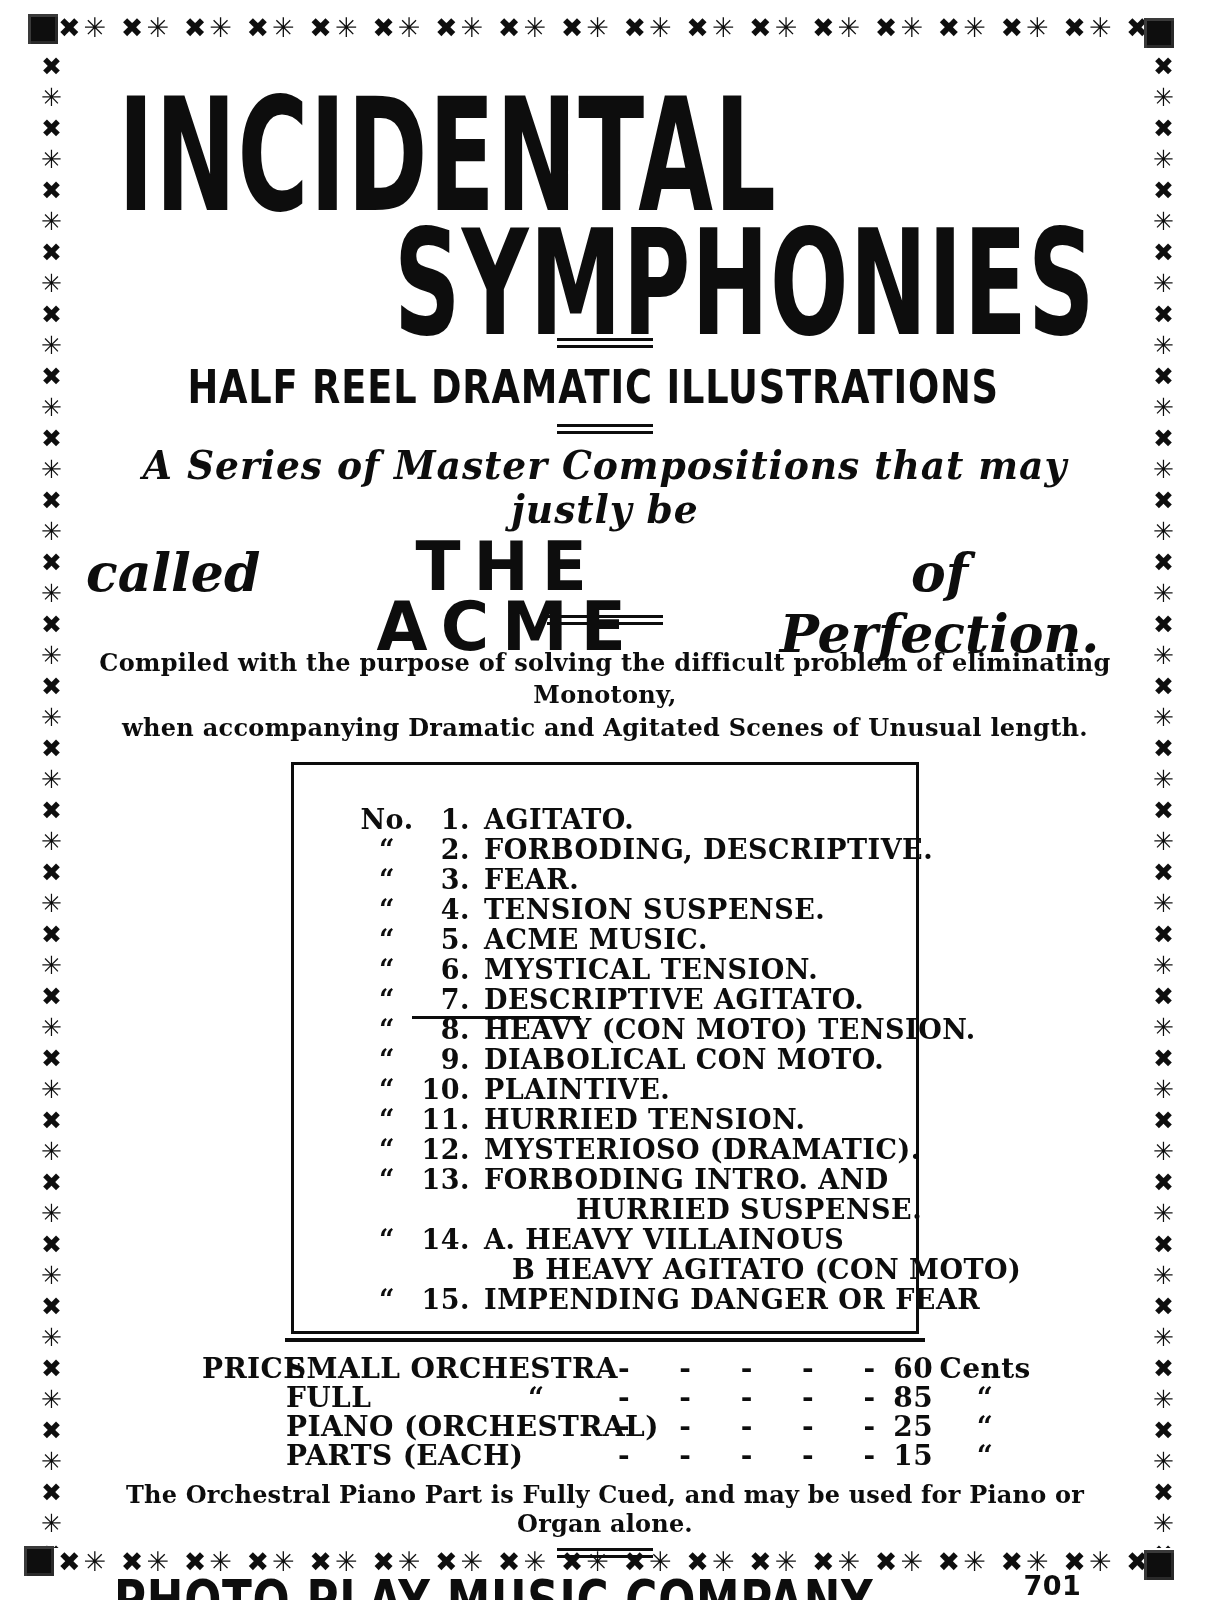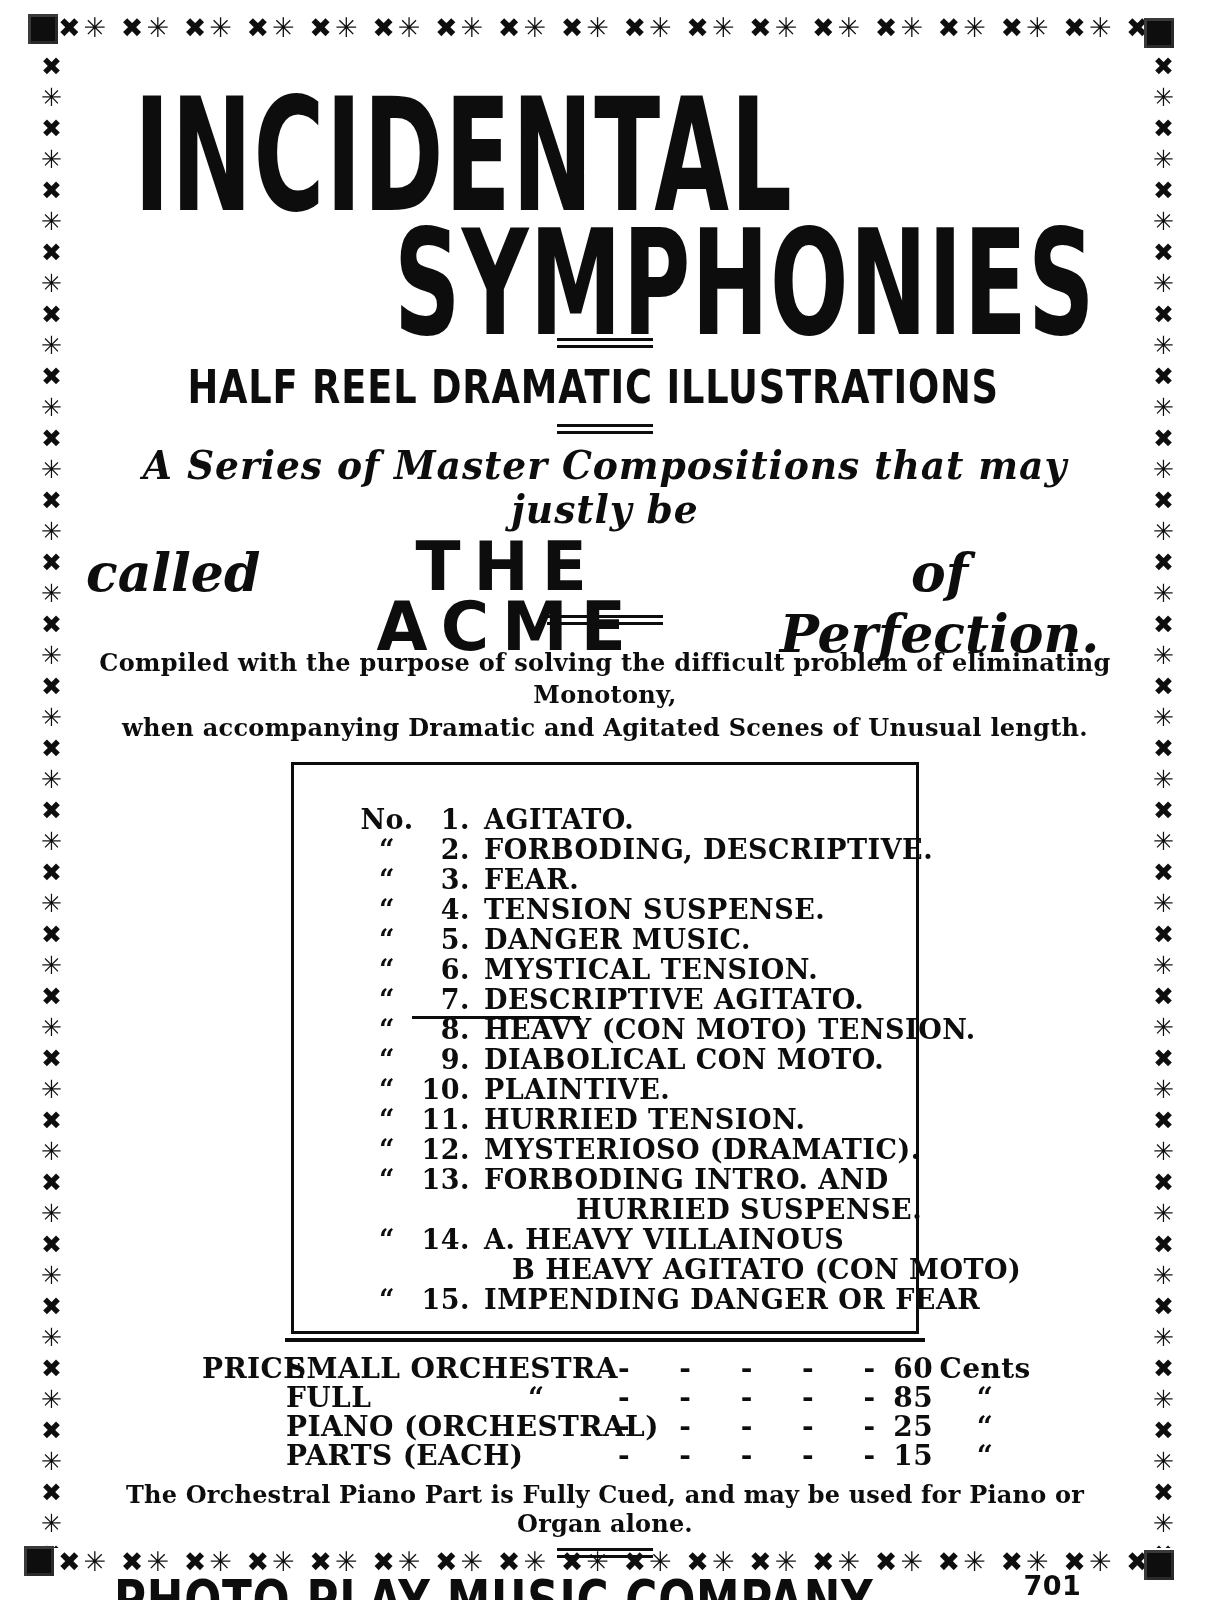--- a/index.html
+++ b/index.html
@@ -21,21 +21,21 @@
   .b-corner{position:absolute;width:30px;height:30px;background:#0e0e0e;
     box-shadow:inset 3px 3px 0 #3a3a3a, inset -3px -3px 0 #2a2a2a;}
   .c-tl{left:28px;top:14px;}
   .c-tr{left:1144px;top:18px;}
   .c-bl{left:24px;top:1546px;}
   .c-br{left:1144px;top:1550px;}
 
   
   .content{position:absolute;left:86px;right:90px;top:52px;bottom:30px;}
 
-  .title-l1{height:158px;margin-top:26px;margin-left:48px;}
+  .title-l1{height:158px;margin-top:26px;margin-left:32px;}
   .title-l2{height:116px;margin-left:308px;margin-top:-26px;}
   .title-txt{display:inline-block;font-family:"DejaVu Sans",sans-serif;font-weight:700;
     font-size:150px;line-height:1;letter-spacing:2px;transform-origin:left top;white-space:nowrap;}
   .title-l1 .title-txt{transform:scale(0.645,1.04);}
   .title-l2 .title-txt{transform:scale(0.615,0.98);}
 
   .rule{width:96px;height:4px;border-top:3px solid #0d0d0d;border-bottom:3px solid #0d0d0d;margin:0 auto;}
   .rule-1{margin-top:12px;}
   .rule-2{margin-top:12px;}
   .rule-3{width:116px;margin-top:10px;}
@@ -154,21 +154,21 @@
           <span class="lcol-text">FEAR.</span>
         </div>
         <div class="lrow">
           <span class="lcol-ditto">“</span>
           <span class="lcol-num">4.</span>
           <span class="lcol-text">TENSION SUSPENSE.</span>
         </div>
         <div class="lrow">
           <span class="lcol-ditto">“</span>
           <span class="lcol-num">5.</span>
-          <span class="lcol-text">DANGER MUSIC.</span>
+          <span class="lcol-text">ACME MUSIC.</span>
         </div>
         <div class="lrow">
           <span class="lcol-ditto">“</span>
           <span class="lcol-num">6.</span>
           <span class="lcol-text">MYSTICAL TENSION.</span>
         </div>
         <div class="lrow">
           <span class="lcol-ditto">“</span>
           <span class="lcol-num u">7.</span>
           <span class="lcol-text">DESCRIPTIVE AGITATO.</span>

